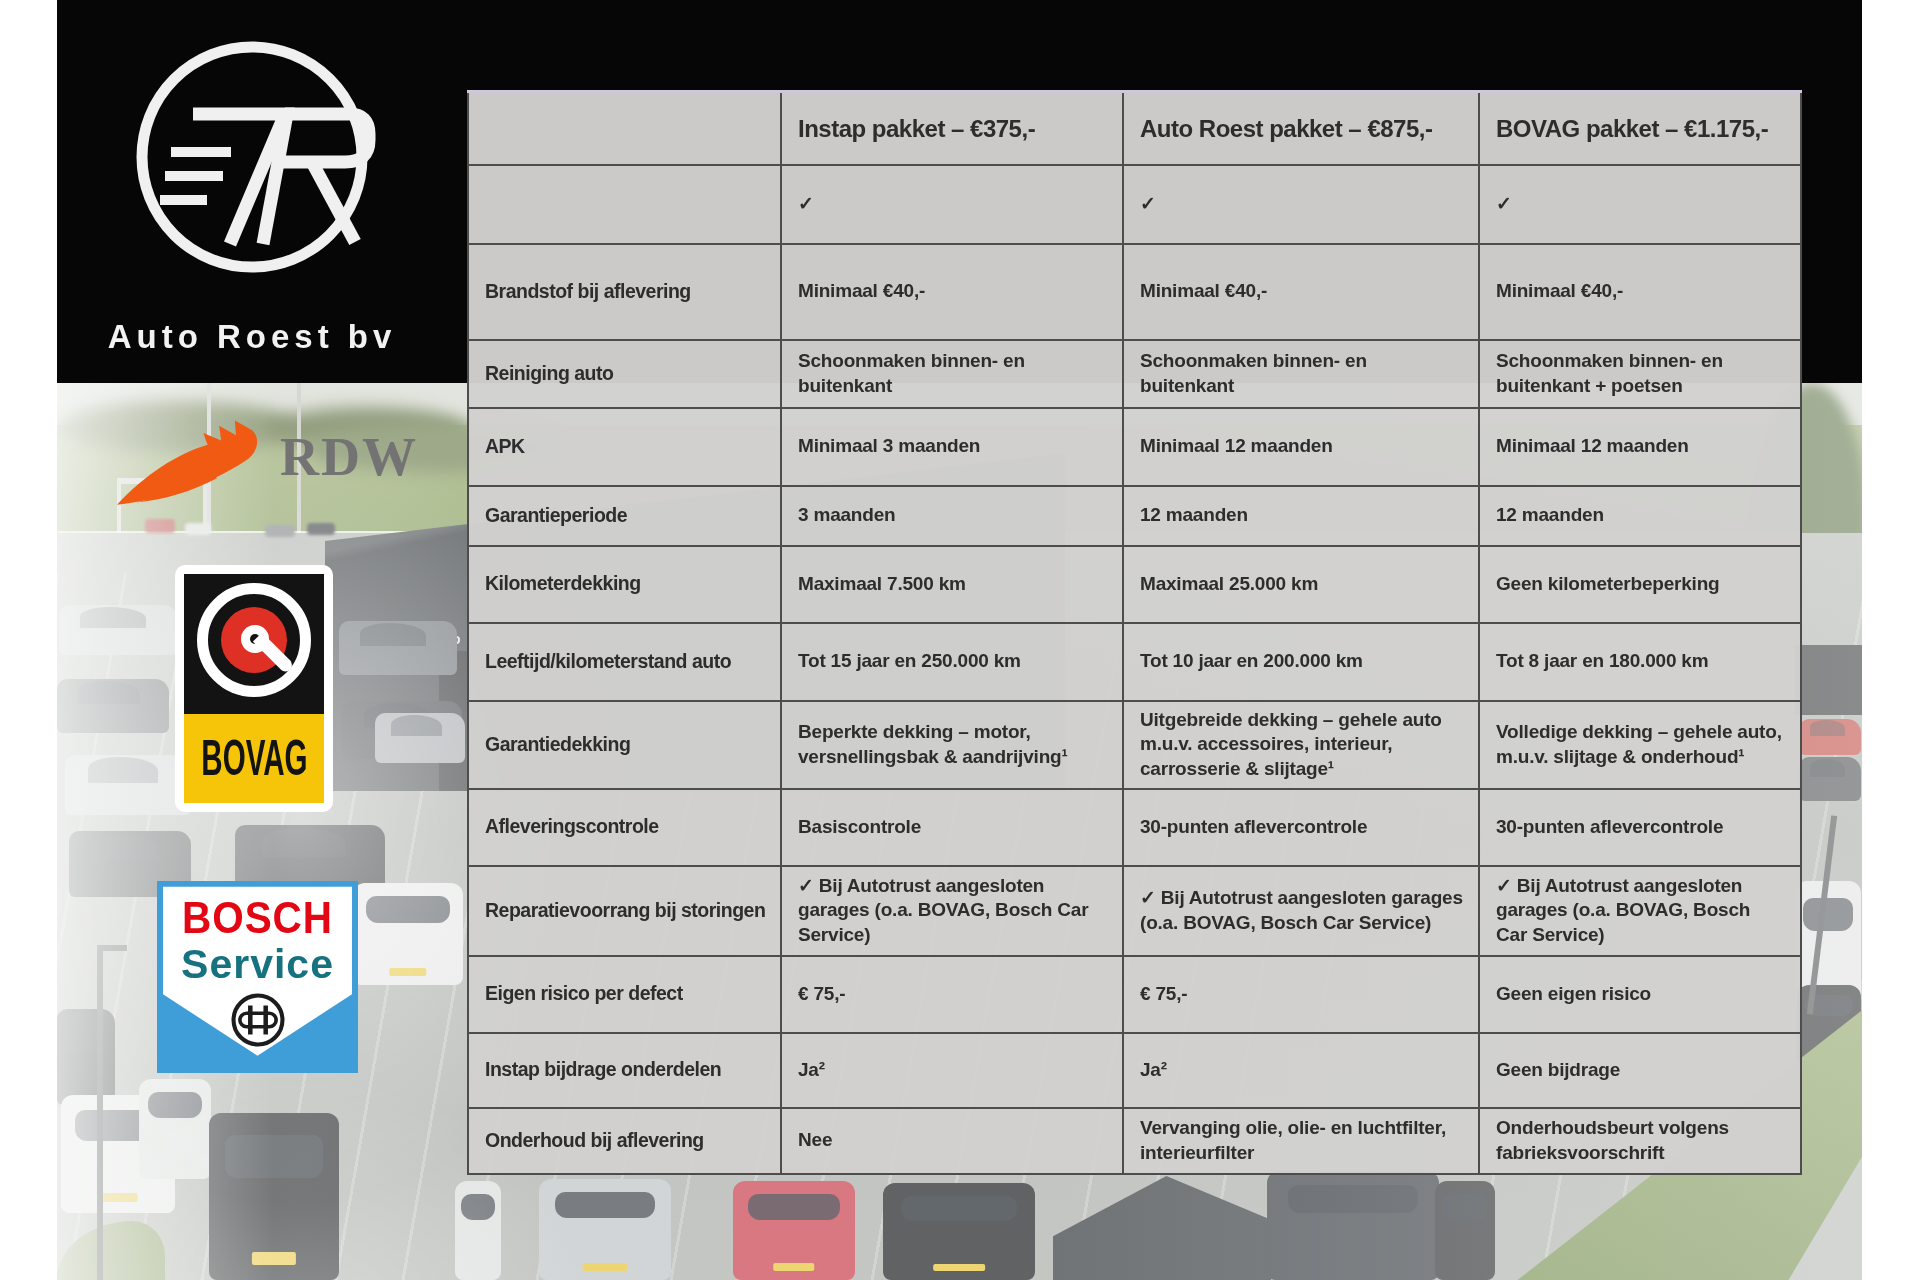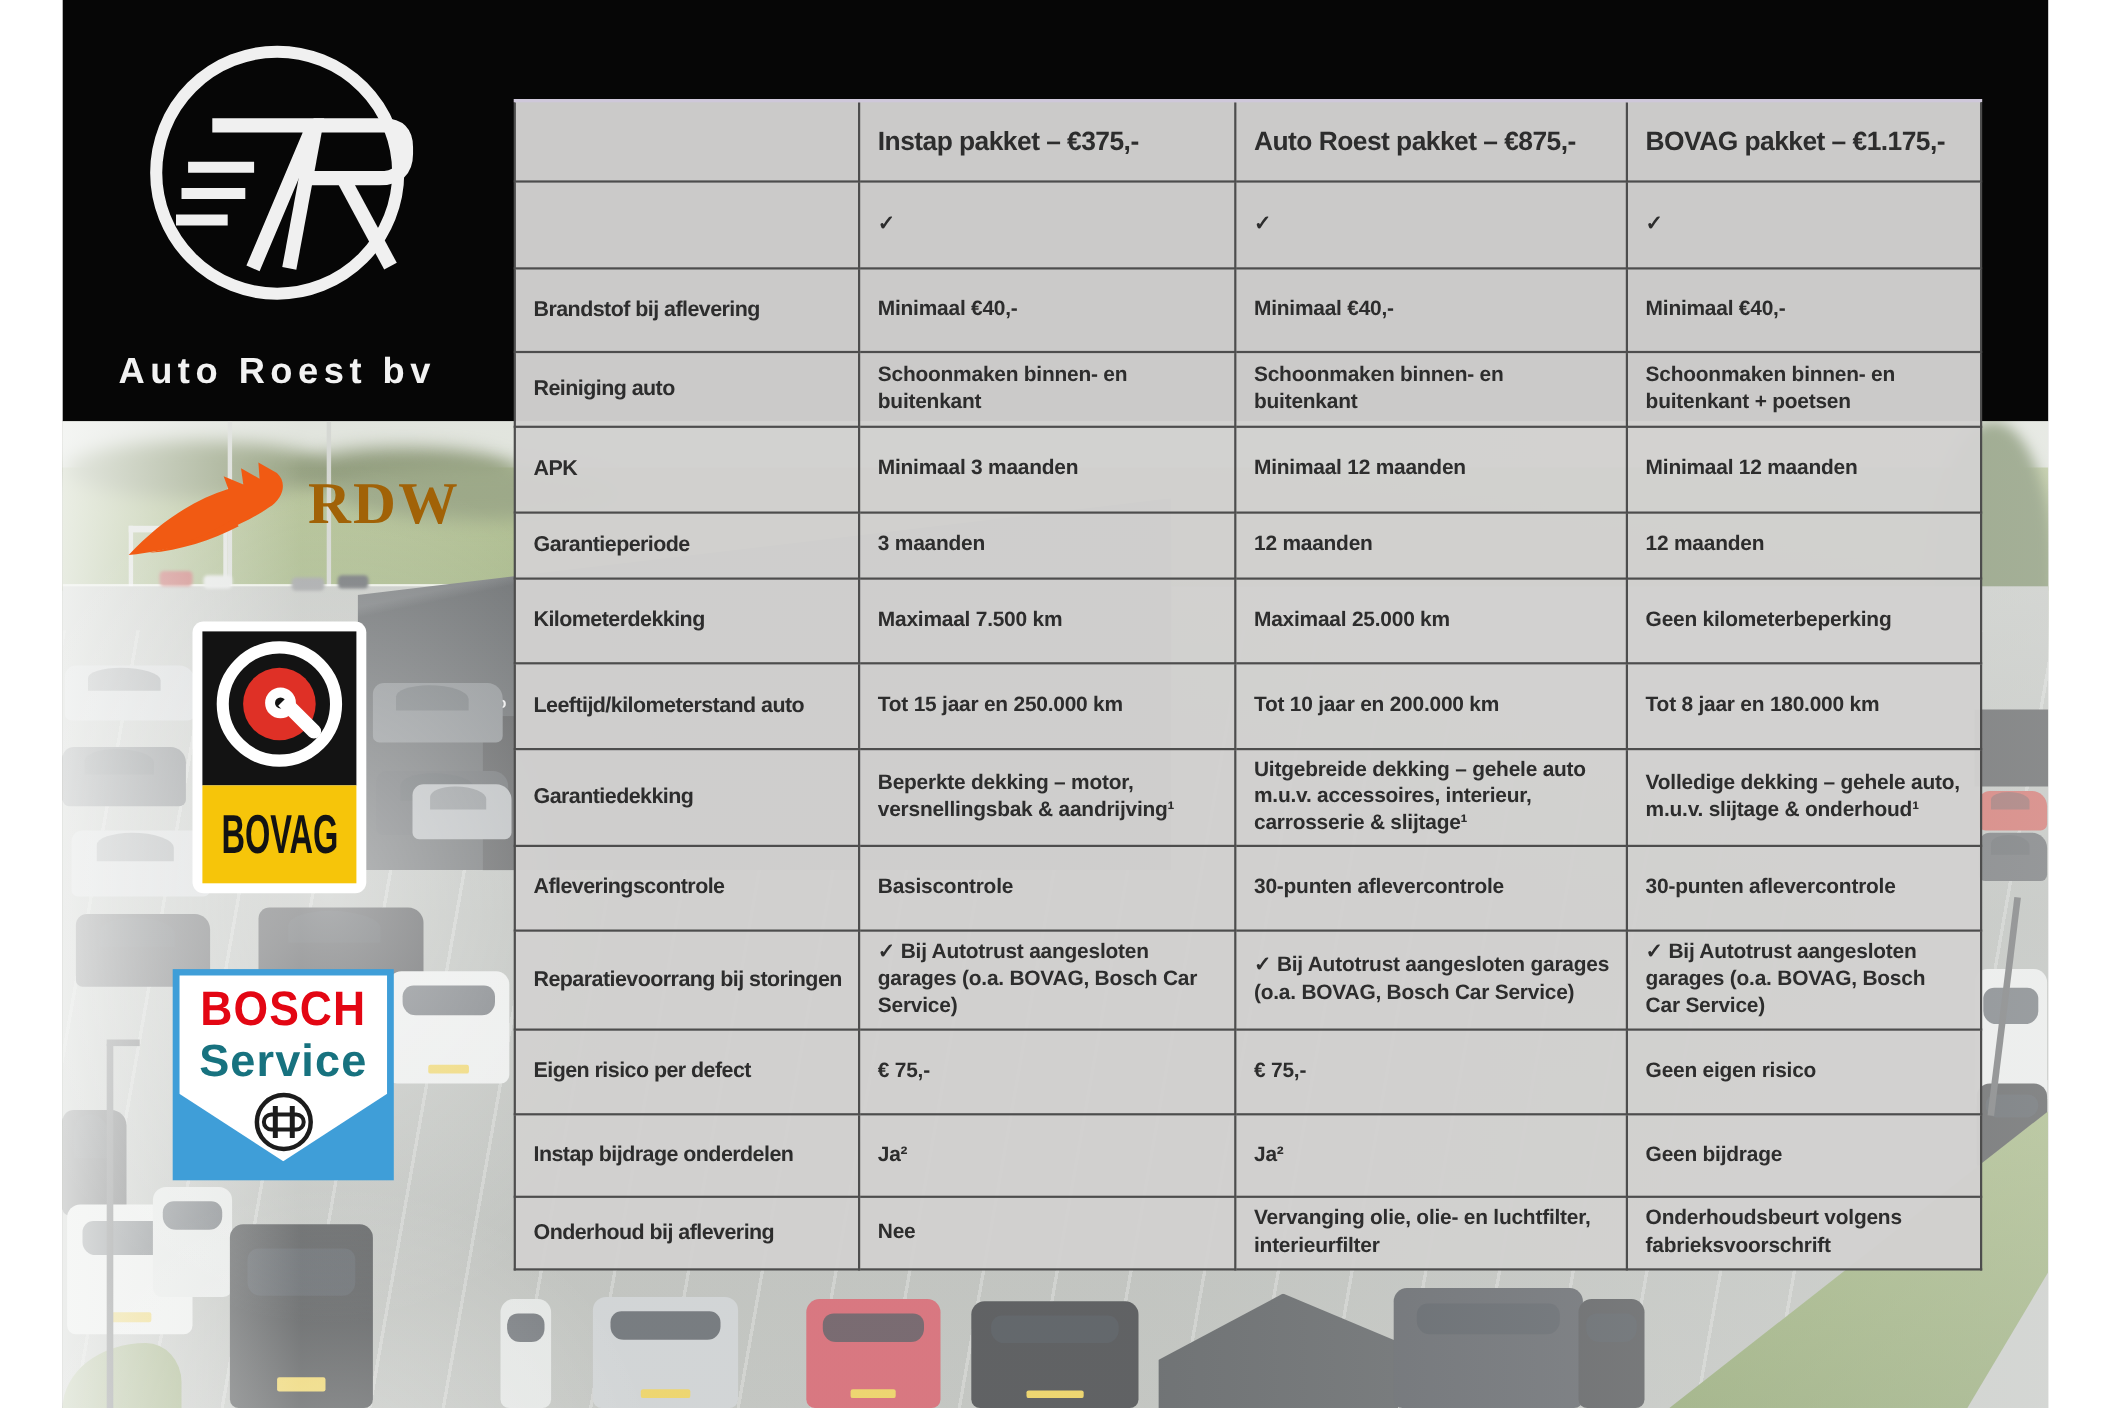--- a/index.html
+++ b/index.html
@@ -54,21 +54,21 @@
     background:linear-gradient(90deg,rgba(248,249,248,.85),rgba(248,249,248,.28) 12%,
                rgba(248,249,248,.28) 55%,rgba(248,249,248,.45) 100%);}
   .haze2{left:0;top:0;width:1805px;height:897px;pointer-events:none;
     background:radial-gradient(ellipse 460px 560px at 240px 430px,rgba(255,255,255,.5),transparent 70%),
                radial-gradient(ellipse 420px 380px at 250px 960px,rgba(255,255,255,.35),transparent 70%);}
 
   
   .rdw{position:absolute;left:112px;top:398px;width:300px;height:120px;z-index:3;}
   .rdw svg{position:absolute;left:0;top:14px;}
   .rdw-text{position:absolute;left:168px;top:28px;font-family:"Liberation Serif",serif;
-            font-weight:bold;font-size:54px;color:#a16207;letter-spacing:2px;}
+            font-weight:bold;font-size:54px;color:#737373;letter-spacing:2px;}
 
   .bovag{position:absolute;left:175px;top:565px;width:158px;height:247px;background:#fff;
          border-radius:10px;z-index:3;}
   .bovag .blk{position:absolute;left:9px;top:9px;width:140px;height:140px;background:#131313;}
   .bovag .ring{position:absolute;left:13px;top:9px;width:92px;height:92px;border:11px solid #fff;
                border-radius:50%;background:#131313;}
   .bovag .disc{position:absolute;left:13px;top:13px;width:66px;height:66px;background:#df3026;
                border-radius:50%;}
   .bovag .keyhub{position:absolute;left:20px;top:18px;width:28px;height:28px;background:#fff;
                border-radius:50%;}
@@ -93,21 +93,21 @@
   
   table.pkg{position:absolute;left:467px;top:90px;width:1333px;z-index:4;
      border-collapse:collapse;table-layout:fixed;
      border:2px solid #4d4d4d;border-top:3px solid #cfc8da;}
   table.pkg td,table.pkg th{border:2px solid #4d4d4d;background:rgba(210,209,207,.97);
      vertical-align:middle;text-align:left;color:#2d2d2d;padding:6px 14px 6px 16px;
      font-weight:bold;line-height:1.3;}
   table.pkg th{font-size:24px;letter-spacing:-0.5px;white-space:nowrap;}
   table.pkg td{font-size:19px;letter-spacing:-0.2px;}
   table.pkg td.label{font-size:19.5px;letter-spacing:-0.5px;white-space:nowrap;}
-  tr.r0{height:73px;} tr.r1{height:79px;} tr.r2{height:76px;} tr.r3{height:68px;}
+  tr.r0{height:73px;} tr.r1{height:79px;} tr.r2{height:96px;} tr.r3{height:68px;}
   tr.r4{height:78px;} tr.r5{height:60px;} tr.r6{height:77px;} tr.r7{height:78px;padding-left:44px;}
   tr.r8{height:88px;} tr.r9{height:77px;} tr.r10{height:90px;} tr.r11{height:77px;}
   tr.r12{height:75px;} tr.r13{height:66px;}
 </style>
 </head>
 <body>
 
 <div class="stage">
 
   <div class="band">

